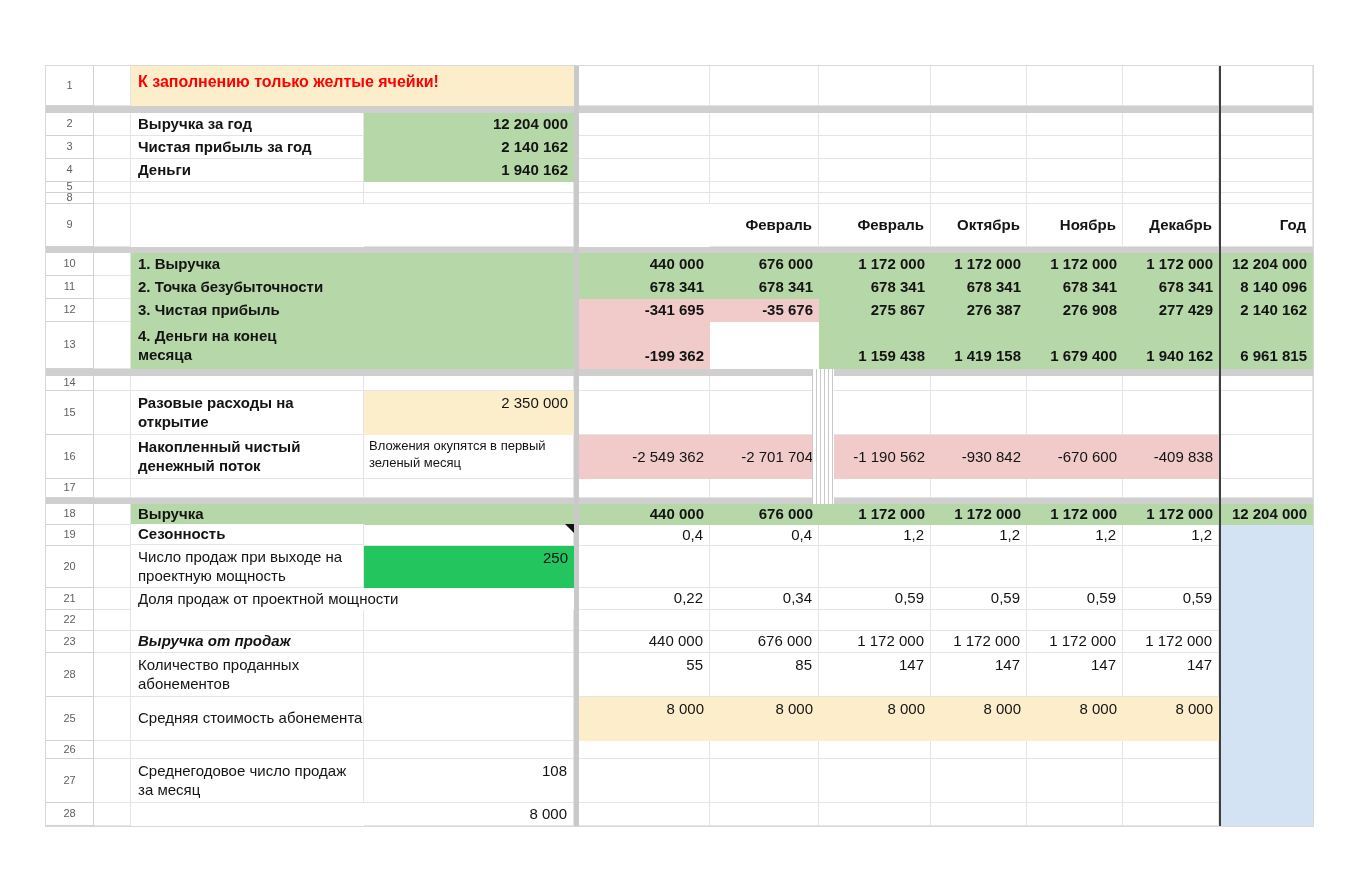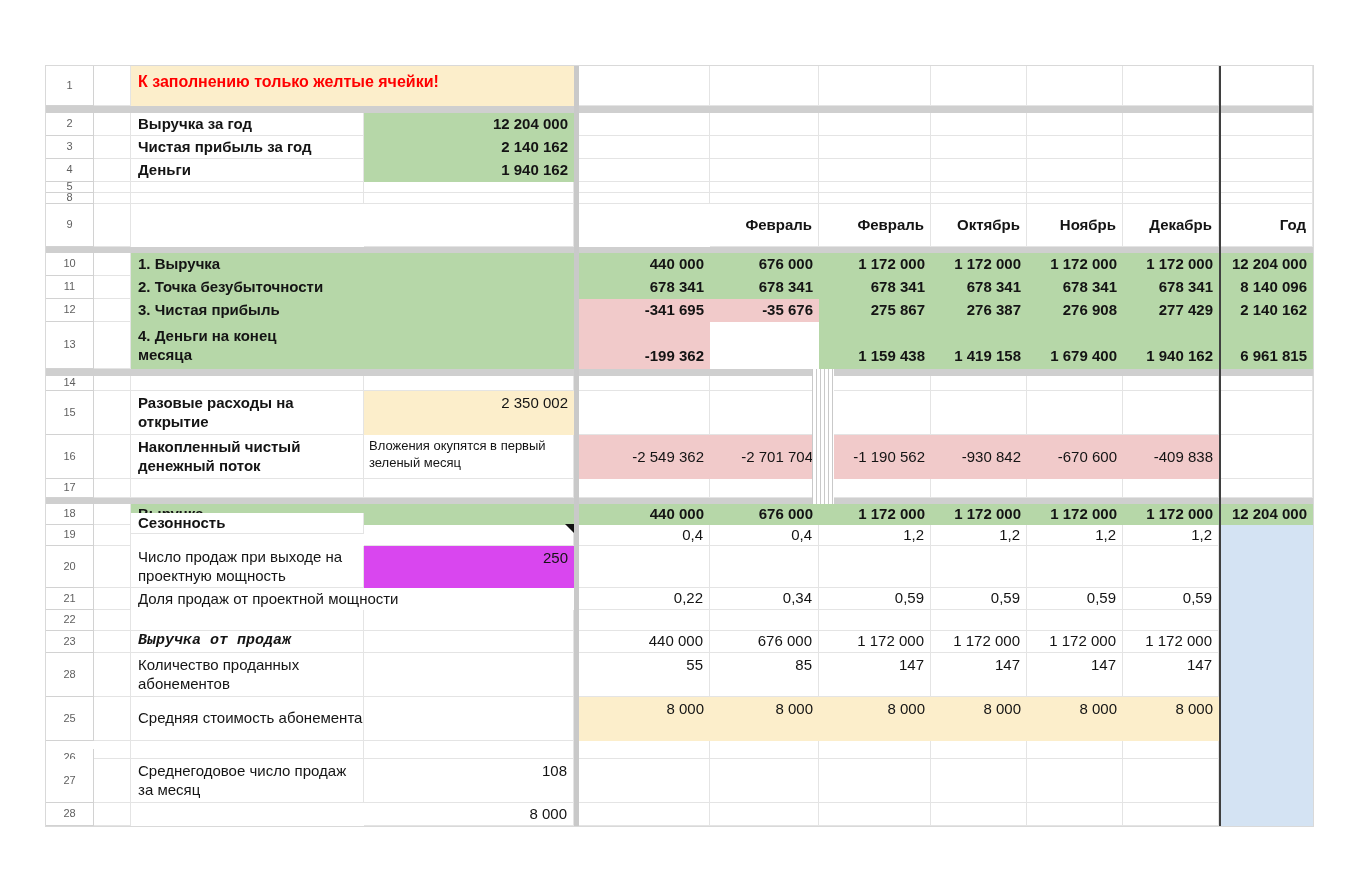--- a/index.html
+++ b/index.html
@@ -5,21 +5,21 @@
   html,body{margin:0;padding:0;background:#ffffff;}
   body{width:1360px;height:891px;position:relative;font-family:"Liberation Sans",sans-serif;}
   .sheet{position:absolute;left:45px;top:65px;width:1267px;height:760px;background:#fff;
          border:1px solid #d9d9d9;box-sizing:content-box;}
   .cell{position:absolute;box-sizing:border-box;display:flex;align-items:center;
         font:15px/1.22 "Liberation Sans",sans-serif;color:#141414;white-space:nowrap;z-index:1;}
   .w{border-right:1px solid #e4e4e4;border-bottom:1px solid #e4e4e4;background:#fff;}
   .num{justify-content:flex-end;padding-right:6px;}
   .lab{justify-content:flex-start;padding-left:7px;white-space:normal;}
   .b{font-weight:bold;}
-  .i{font-style:italic;font-family:Liberation Mono, monospace;}
+  .i{font-style:italic;}
   .top{align-items:flex-start;padding-top:3px;}
   .bot{align-items:flex-end;padding-bottom:4px;}
   .rowhead{justify-content:center;font-size:11px;color:#5f5f5f;
            border-right:1px solid #d2d2d2;border-bottom:1px solid #d2d2d2;background:#fff;}
   .note{font-size:13px;line-height:1.3;align-items:flex-start;padding:3px 2px 0 5px;white-space:normal;}
   .banner{font-size:16px;font-weight:bold;align-items:flex-start;padding:6px 0 0 7px;}
   .band{position:absolute;left:0;width:1267px;z-index:2;}
   .stripes{position:absolute;z-index:3;background:repeating-linear-gradient(90deg,#c9c9c9 0 1px,#ffffff 1px 4px);}
   .vdiv{position:absolute;top:0;height:760px;z-index:4;}
   .notetri{position:absolute;width:0;height:0;border-top:9px solid #111;border-left:9px solid transparent;z-index:5;}
@@ -156,21 +156,21 @@
     <div class="cell w" style="left: 533px; top: 310px; width: 131px; height: 15px;"></div>
     <div class="cell w" style="left: 664px; top: 310px; width: 109px; height: 15px;"></div>
     <div class="cell w" style="left: 773px; top: 310px; width: 112px; height: 15px;"></div>
     <div class="cell w" style="left: 885px; top: 310px; width: 96px; height: 15px;"></div>
     <div class="cell w" style="left: 981px; top: 310px; width: 96px; height: 15px;"></div>
     <div class="cell w" style="left: 1077px; top: 310px; width: 96px; height: 15px;"></div>
     <div class="cell w num" style="left: 1175px; top: 310px; width: 92px; height: 15px;"></div>
     <div class="cell rowhead" style="left: 0px; top: 325px; width: 48px; height: 44px;">15</div>
     <div class="cell w" style="left: 48px; top: 325px; width: 37px; height: 44px;"></div>
     <div class="cell w lab b" style="left: 85px; top: 325px; width: 233px; height: 44px;">Разовые расходы на открытие</div>
-    <div class="cell num top" style="left: 318px; top: 325px; width: 210px; height: 44px; background: rgb(252, 238, 203);">2 350 002</div>
+    <div class="cell num top" style="left: 318px; top: 325px; width: 210px; height: 44px; background: rgb(252, 238, 203);">2 350 000</div>
     <div class="cell w" style="left: 533px; top: 325px; width: 131px; height: 44px;"></div>
     <div class="cell w" style="left: 664px; top: 325px; width: 109px; height: 44px;"></div>
     <div class="cell w" style="left: 773px; top: 325px; width: 112px; height: 44px;"></div>
     <div class="cell w" style="left: 885px; top: 325px; width: 96px; height: 44px;"></div>
     <div class="cell w" style="left: 981px; top: 325px; width: 96px; height: 44px;"></div>
     <div class="cell w" style="left: 1077px; top: 325px; width: 96px; height: 44px;"></div>
     <div class="cell w num top" style="left: 1175px; top: 325px; width: 92px; height: 44px;"></div>
     <div class="cell rowhead" style="left: 0px; top: 369px; width: 48px; height: 44px;">16</div>
     <div class="cell w" style="left: 48px; top: 369px; width: 37px; height: 44px;"></div>
     <div class="cell w lab b" style="left: 85px; top: 369px; width: 233px; height: 44px;">Накопленный чистый денежный поток</div>
@@ -200,33 +200,33 @@
     </div>
     <div class="cell num b" style="left: 533px; top: 438px; width: 131px; height: 21px; background: rgb(182, 215, 168);">440 000</div>
     <div class="cell num b" style="left: 664px; top: 438px; width: 109px; height: 21px; background: rgb(182, 215, 168);">676 000</div>
     <div class="cell num b" style="left: 773px; top: 438px; width: 112px; height: 21px; background: rgb(182, 215, 168);">1 172 000</div>
     <div class="cell num b" style="left: 885px; top: 438px; width: 96px; height: 21px; background: rgb(182, 215, 168);">1 172 000</div>
     <div class="cell num b" style="left: 981px; top: 438px; width: 96px; height: 21px; background: rgb(182, 215, 168);">1 172 000</div>
     <div class="cell num b" style="left: 1077px; top: 438px; width: 96px; height: 21px; background: rgb(182, 215, 168);">1 172 000</div>
     <div class="cell num b" style="left: 1175px; top: 438px; width: 92px; height: 21px; background: rgb(182, 215, 168);">12 204 000</div>
     <div class="cell rowhead" style="left: 0px; top: 459px; width: 48px; height: 21px;">19</div>
     <div class="cell w" style="left: 48px; top: 459px; width: 37px; height: 21px;"></div>
-    <div class="cell w lab b" style="left: 85px; top: 447px; width: 233px; height: 21px;">Сезонность</div>
+    <div class="cell w lab b" style="left: 85px; top: 458px; width: 233px; height: 21px;">Сезонность</div>
     <div class="cell w" style="left: 318px; top: 459px; width: 210px; height: 21px;"></div>
     <div class="cell w num" style="left: 533px; top: 459px; width: 131px; height: 21px;">0,4</div>
     <div class="cell w num" style="left: 664px; top: 459px; width: 109px; height: 21px;">0,4</div>
     <div class="cell w num" style="left: 773px; top: 459px; width: 112px; height: 21px;">1,2</div>
     <div class="cell w num" style="left: 885px; top: 459px; width: 96px; height: 21px;">1,2</div>
     <div class="cell w num" style="left: 981px; top: 459px; width: 96px; height: 21px;">1,2</div>
     <div class="cell w num" style="left: 1077px; top: 459px; width: 96px; height: 21px;">1,2</div>
     <div class="cell num" style="left: 1175px; top: 459px; width: 92px; height: 21px; background: rgb(212, 227, 243);"></div>
     <div class="cell rowhead" style="left: 0px; top: 480px; width: 48px; height: 42px;">20</div>
     <div class="cell w" style="left: 48px; top: 480px; width: 37px; height: 42px;"></div>
     <div class="cell w lab" style="left: 85px; top: 480px; width: 233px; height: 42px;">Число продаж при выходе на проектную мощность</div>
-    <div class="cell num top" style="left: 318px; top: 480px; width: 210px; height: 42px; background: #d946ef;">250</div>
+    <div class="cell num top" style="left: 318px; top: 480px; width: 210px; height: 42px; background: #22c55e;">250</div>
     <div class="cell w" style="left: 533px; top: 480px; width: 131px; height: 42px;"></div>
     <div class="cell w" style="left: 664px; top: 480px; width: 109px; height: 42px;"></div>
     <div class="cell w" style="left: 773px; top: 480px; width: 112px; height: 42px;"></div>
     <div class="cell w" style="left: 885px; top: 480px; width: 96px; height: 42px;"></div>
     <div class="cell w" style="left: 981px; top: 480px; width: 96px; height: 42px;"></div>
     <div class="cell w" style="left: 1077px; top: 480px; width: 96px; height: 42px;"></div>
     <div class="cell num top" style="left: 1175px; top: 480px; width: 92px; height: 42px; background: rgb(212, 227, 243);"></div>
     <div class="cell rowhead" style="left: 0px; top: 522px; width: 48px; height: 22px;">21</div>
     <div class="cell w" style="left: 48px; top: 522px; width: 37px; height: 22px;"></div>
     <div class="cell lab" style="left: 85px; top: 522px; width: 443px; height: 22px;">
@@ -276,21 +276,21 @@
     <div class="cell w" style="left: 48px; top: 631px; width: 37px; height: 44px;"></div>
     <div class="cell w lab" style="left: 85px; top: 631px; width: 233px; height: 44px;">Средняя стоимость абонемента</div>
     <div class="cell w" style="left: 318px; top: 631px; width: 210px; height: 44px;"></div>
     <div class="cell num top" style="left: 533px; top: 631px; width: 131px; height: 44px; background: rgb(252, 238, 203);">8 000</div>
     <div class="cell num top" style="left: 664px; top: 631px; width: 109px; height: 44px; background: rgb(252, 238, 203);">8 000</div>
     <div class="cell num top" style="left: 773px; top: 631px; width: 112px; height: 44px; background: rgb(252, 238, 203);">8 000</div>
     <div class="cell num top" style="left: 885px; top: 631px; width: 96px; height: 44px; background: rgb(252, 238, 203);">8 000</div>
     <div class="cell num top" style="left: 981px; top: 631px; width: 96px; height: 44px; background: rgb(252, 238, 203);">8 000</div>
     <div class="cell num top" style="left: 1077px; top: 631px; width: 96px; height: 44px; background: rgb(252, 238, 203);">8 000</div>
     <div class="cell num top" style="left: 1175px; top: 631px; width: 92px; height: 44px; background: rgb(212, 227, 243);"></div>
-    <div class="cell rowhead" style="left: 0px; top: 675px; width: 48px; height: 18px; margin-top: 8px;">26</div>
+    <div class="cell rowhead" style="left: 0px; top: 675px; width: 48px; height: 18px;">26</div>
     <div class="cell w" style="left: 48px; top: 675px; width: 37px; height: 18px;"></div>
     <div class="cell w" style="left: 85px; top: 675px; width: 233px; height: 18px;"></div>
     <div class="cell w" style="left: 318px; top: 675px; width: 210px; height: 18px;"></div>
     <div class="cell w" style="left: 533px; top: 675px; width: 131px; height: 18px;"></div>
     <div class="cell w" style="left: 664px; top: 675px; width: 109px; height: 18px;"></div>
     <div class="cell w" style="left: 773px; top: 675px; width: 112px; height: 18px;"></div>
     <div class="cell w" style="left: 885px; top: 675px; width: 96px; height: 18px;"></div>
     <div class="cell w" style="left: 981px; top: 675px; width: 96px; height: 18px;"></div>
     <div class="cell w" style="left: 1077px; top: 675px; width: 96px; height: 18px;"></div>
     <div class="cell num" style="left: 1175px; top: 675px; width: 92px; height: 18px; background: rgb(212, 227, 243);"></div>

